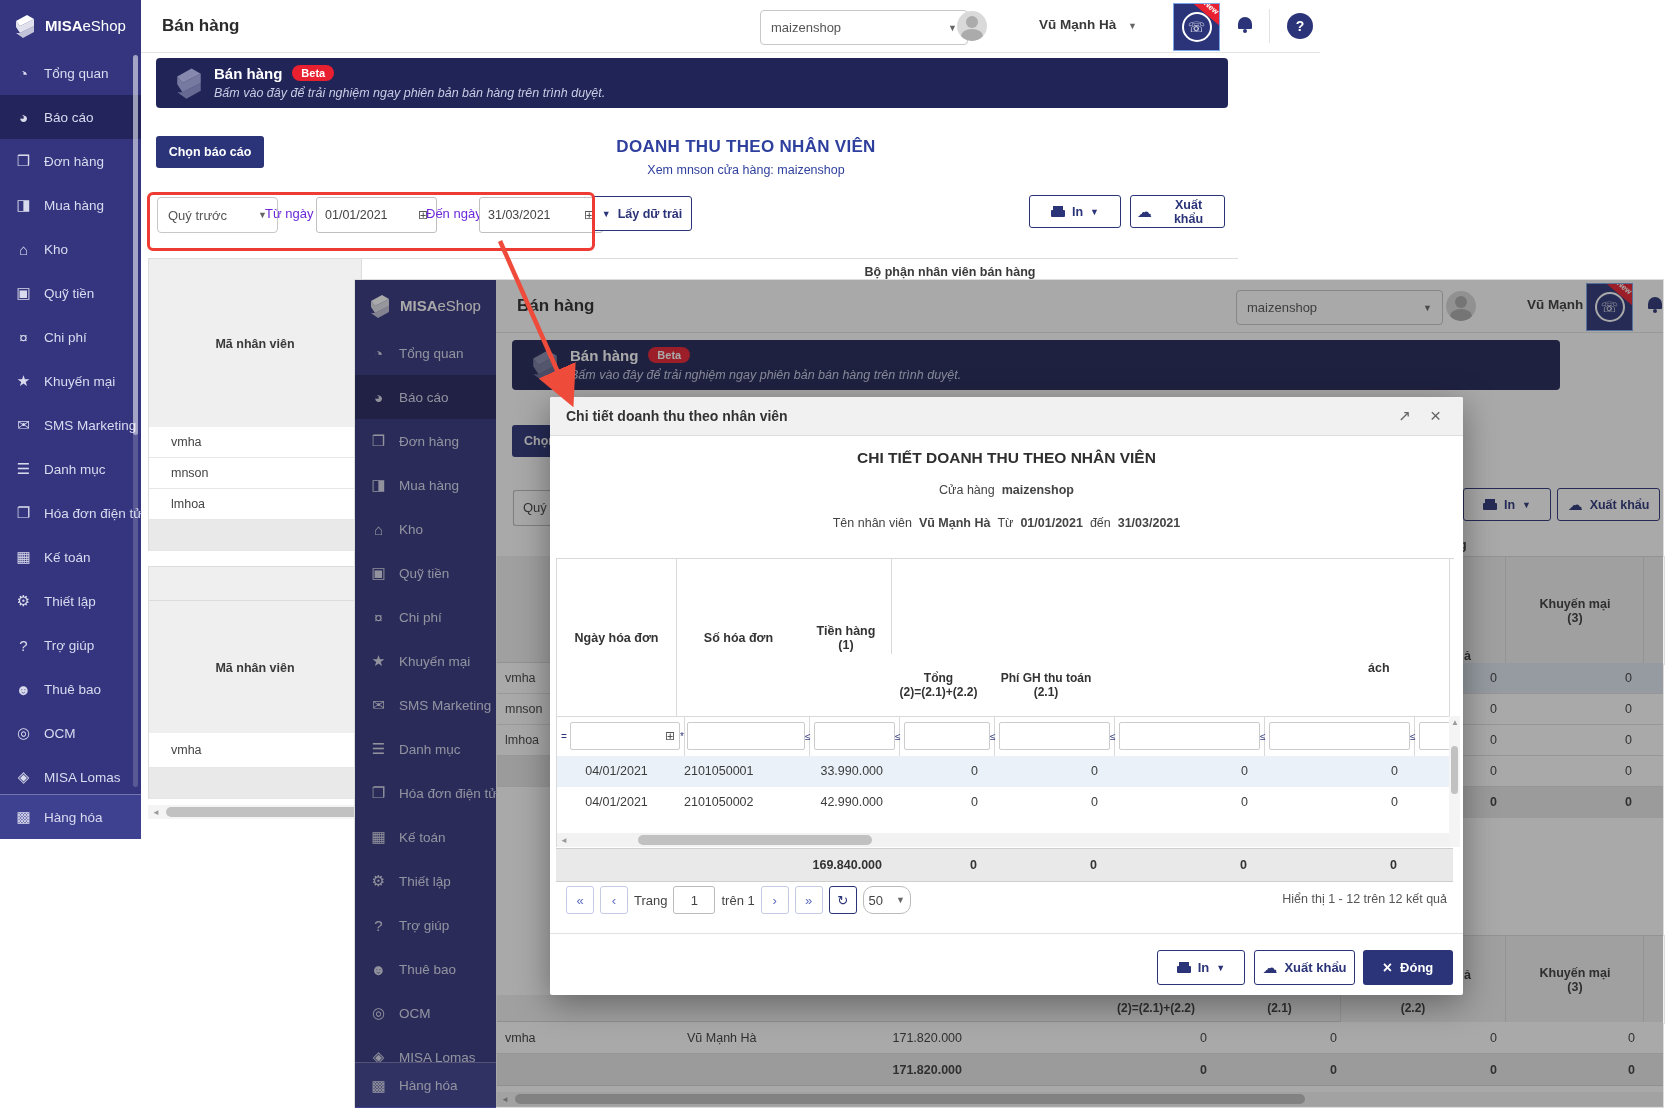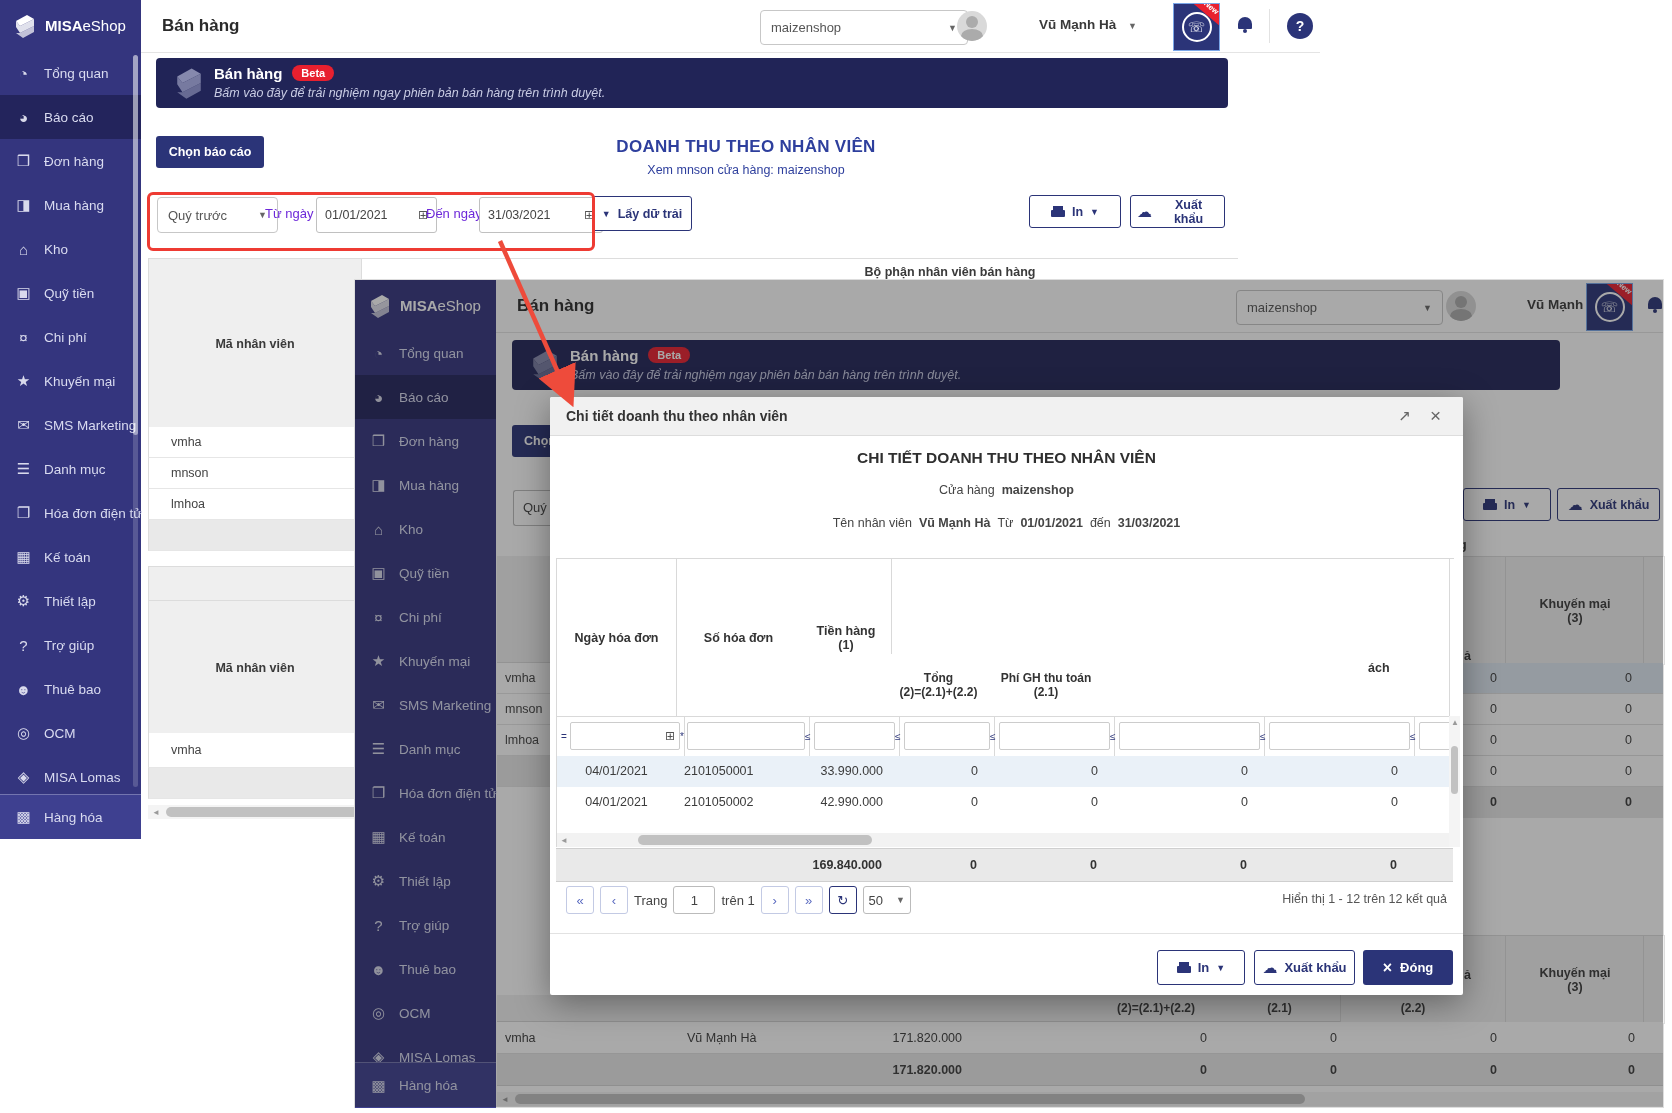--- a/index.html
+++ b/index.html
@@ -602,21 +602,21 @@
 
     <div class="ab" style="left:16px;top:490px;height:26px;display:flex;align-items:center;gap:6px;">
       <span class="pgbox">«</span>
       <span class="pgbox">‹</span>
       <span class="pgtxt">Trang</span>
       <span class="pgbox" style="width:40px;color:#444;border-color:#bbb;">1</span>
       <span class="pgtxt">trên 1</span>
       <span class="pgbox">›</span>
       <span class="pgbox">»</span>
       <span class="pgbox" style="border-color:#2b3478;color:#2b3478;">↻</span>
-      <span class="pgbox" style="width:46px;color:#444;border-color:#bbb;gap:5px;">
+      <span class="pgbox" style="width:46px;color:#444;border-color:#bbb;gap:5px;border-radius:10px;">
           <span>50</span>
           <span class="chev">▼</span>
         </span>
     </div>
     <div class="ab" style="right:16px;top:495px;font-size:12.5px;color:#555;">Hiển thị 1 - 12 trên 12 kết quả</div>
 
     <div class="ab" style="left:0;top:536px;width:913px;border-top:1px solid #e2e2e2;"></div>
 
     <button class="btn-out" style="left:607px;top:553px;width:88px;height:35px;font-size:13px;">
       <span class="printer"></span>

